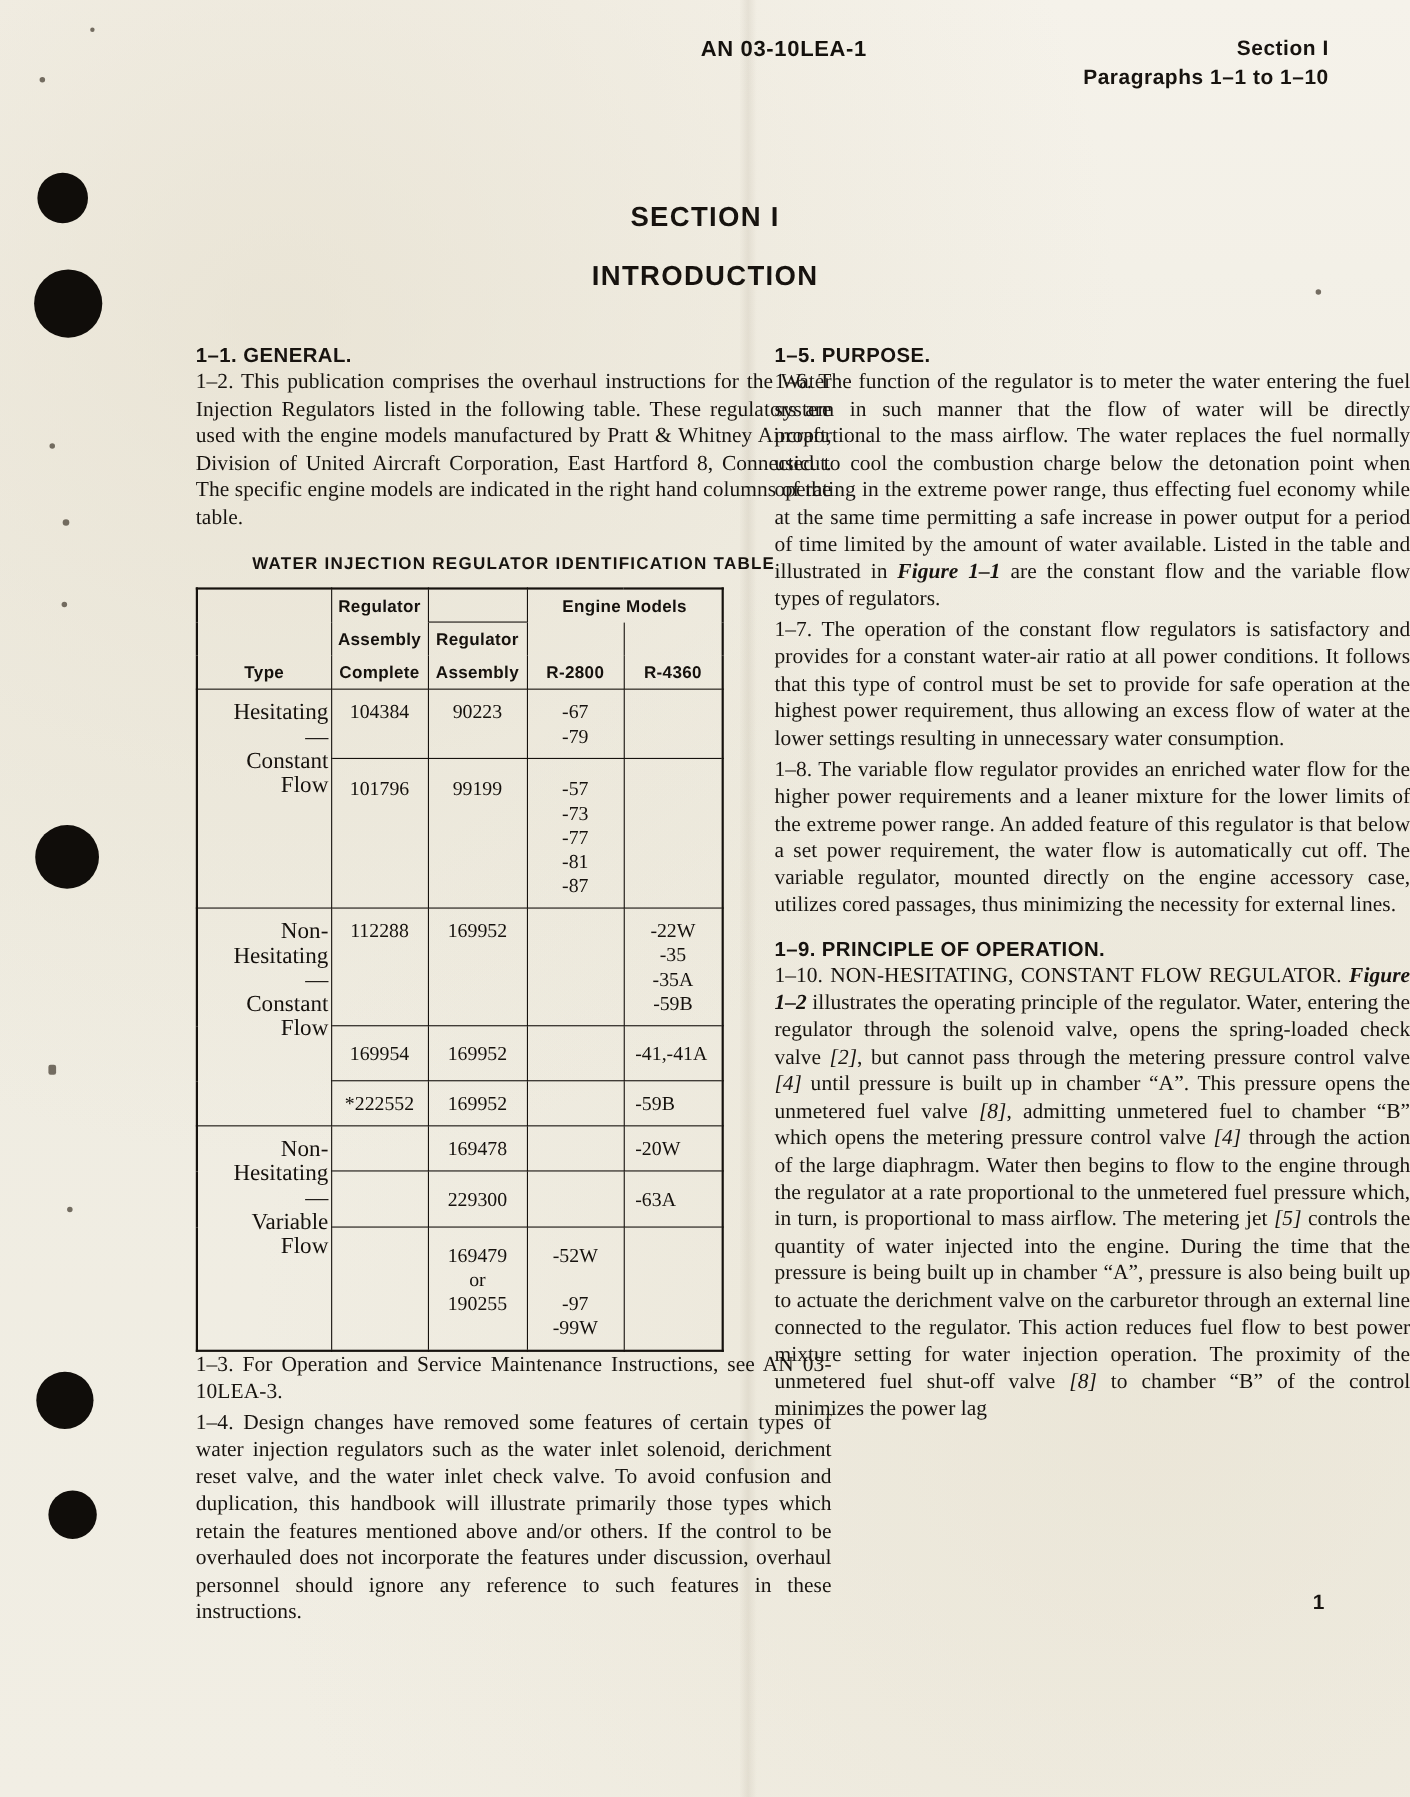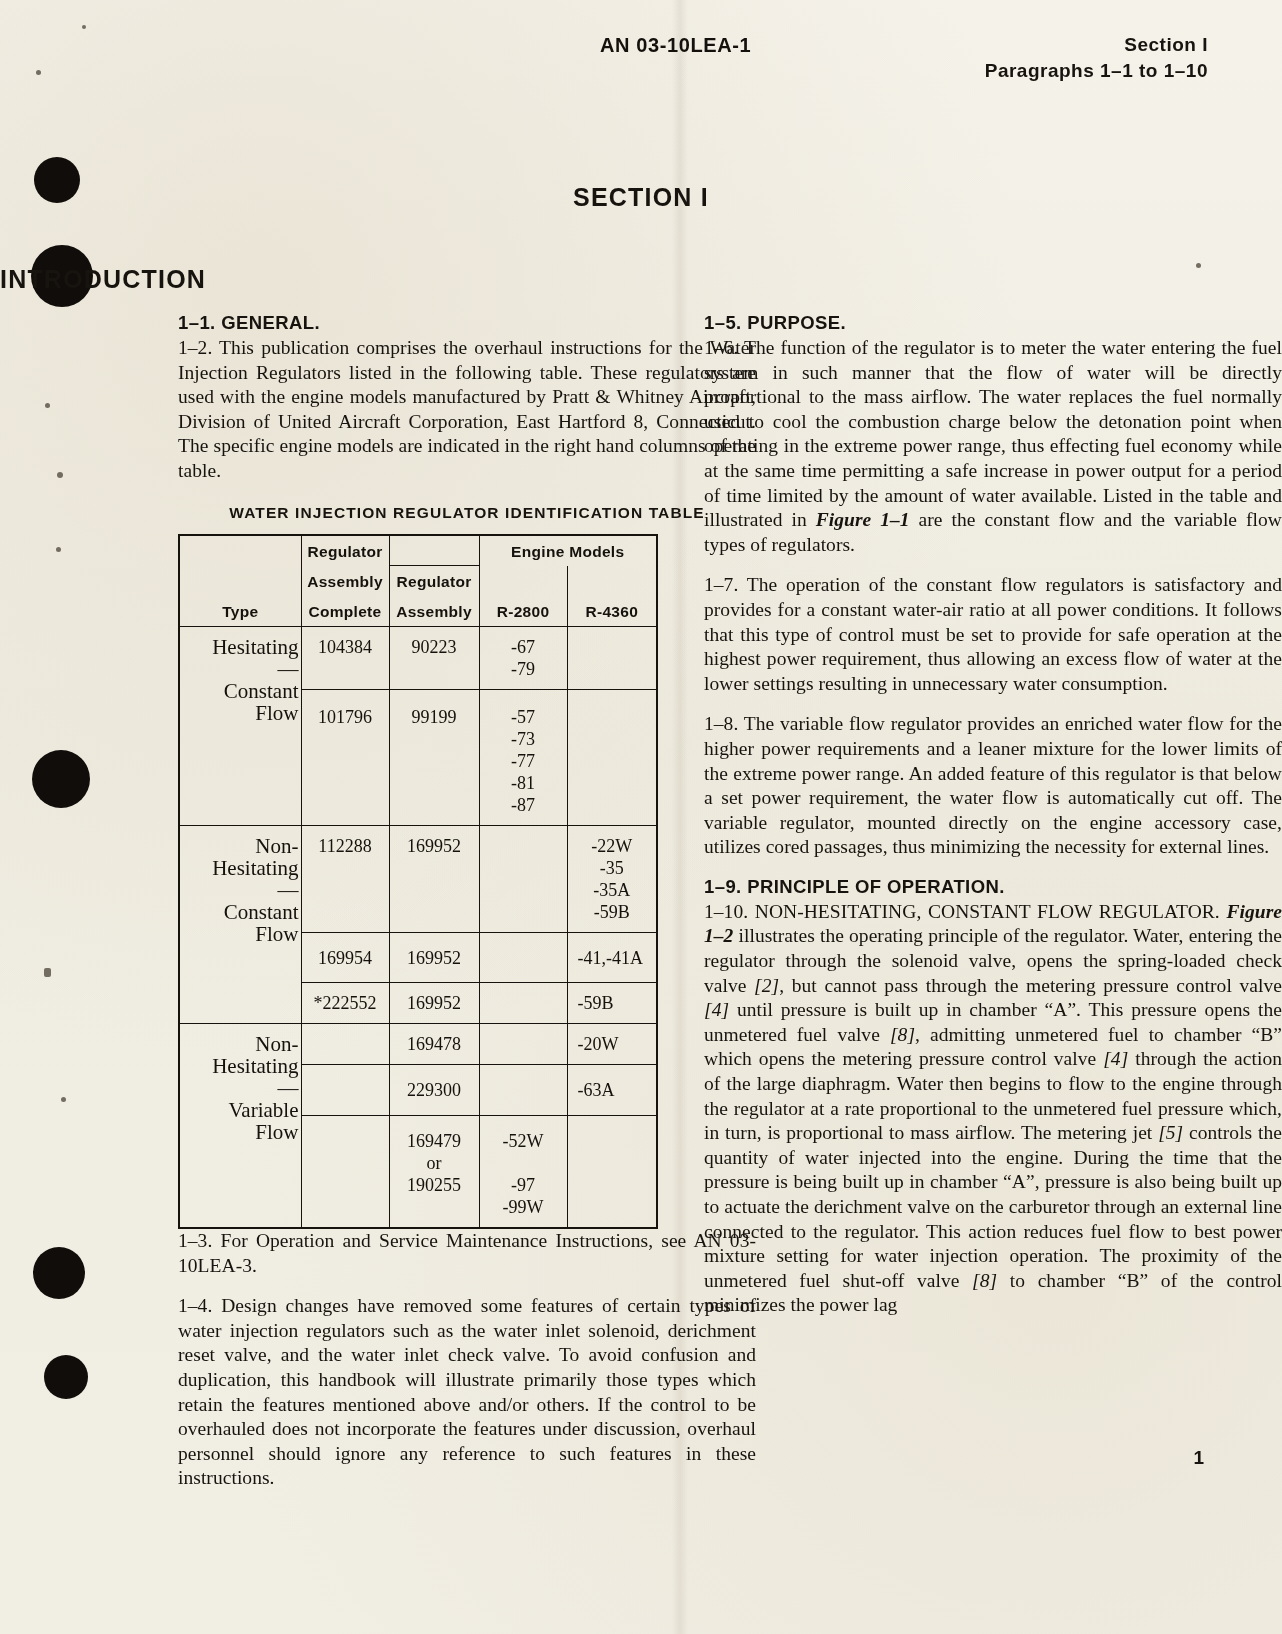--- a/index.html
+++ b/index.html
@@ -38,21 +38,21 @@
 
   
   .runhead {
     position: absolute;
     top: 30px;
     left: 0; right: 0;
     height: 62px;
   }
   .doc-number {
     position: absolute;
-    left: 600px;
+    left: 637px;
     top: 4px;
     font-family: "Liberation Sans", sans-serif;
     font-weight: bold;
     font-size: 20px;
     letter-spacing: 0.6px;
     color: #14110d;
   }
   .sect-label {
     position: absolute;
     right: 74px;
@@ -95,26 +95,25 @@
     text-align: center;
     font-family: "Liberation Sans", sans-serif;
     font-weight: bold;
     font-size: 25px;
     letter-spacing: 1.2px;
   }
   .intro-title {
     position: absolute;
     top: 237px;
     left: 0; right: 0;
-    text-align: left;
+    text-align: center;
     font-family: "Liberation Sans", sans-serif;
     font-weight: bold;
     font-size: 25px;
     letter-spacing: 1.2px;
-    margin-top: 28px;
   }
 
   
   .col {
     position: absolute;
     top: 312px;
     width: 578px;
   }
   .col-left  { left: 178px; }
   .col-right { left: 704px; }
@@ -130,21 +129,21 @@
 
   p.body {
     margin: 0;
     font-size: 19.5px;
     line-height: 24.6px;
     text-align: justify;
     text-justify: inter-word;
     hyphens: none;
     letter-spacing: 0.05px;
   }
-  p.body + p.body { margin-top: 16px; }
+  p.body + p.body { margin-top: 4px; }
   .figref { font-weight: bold; font-style: italic; }
   .bref { font-style: italic; }
 
   
   .table-caption {
     margin: 20px 0 12px 0;
     text-align: center;
     font-family: "Liberation Sans", sans-serif;
     font-weight: bold;
     font-size: 15.5px;

